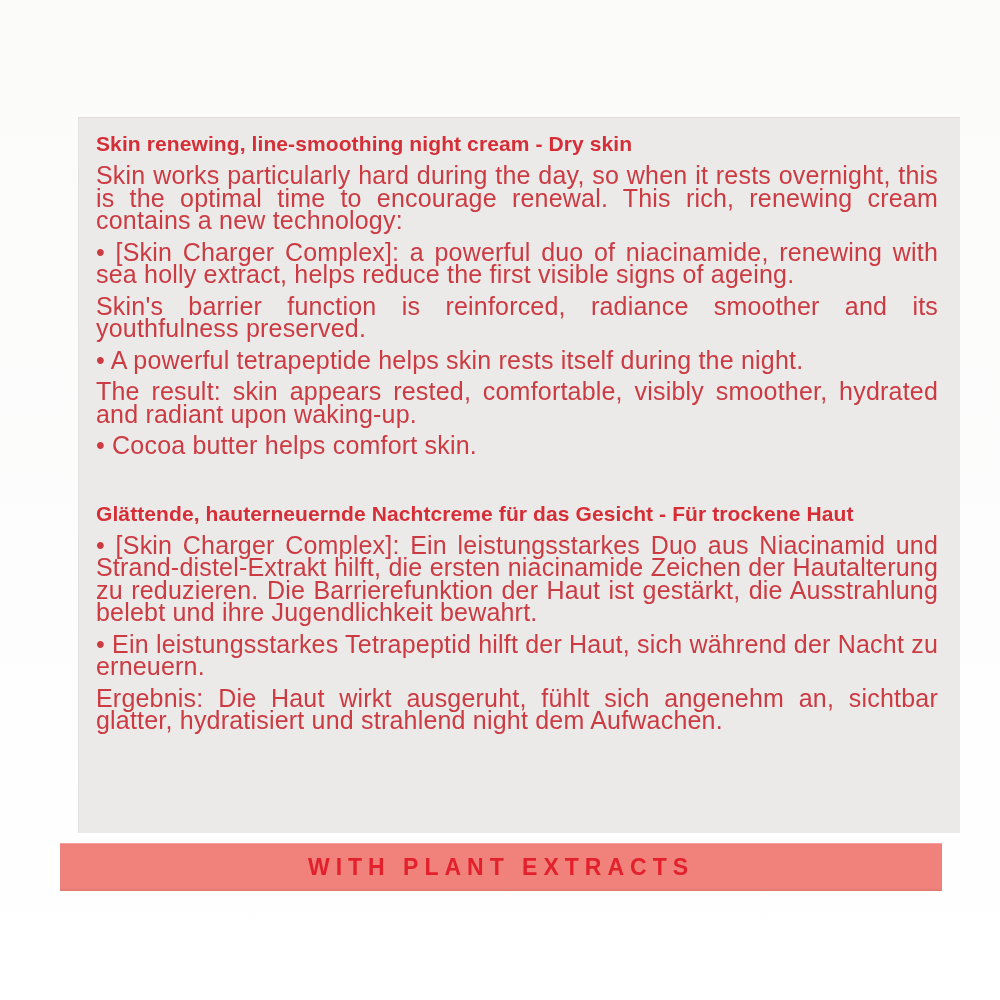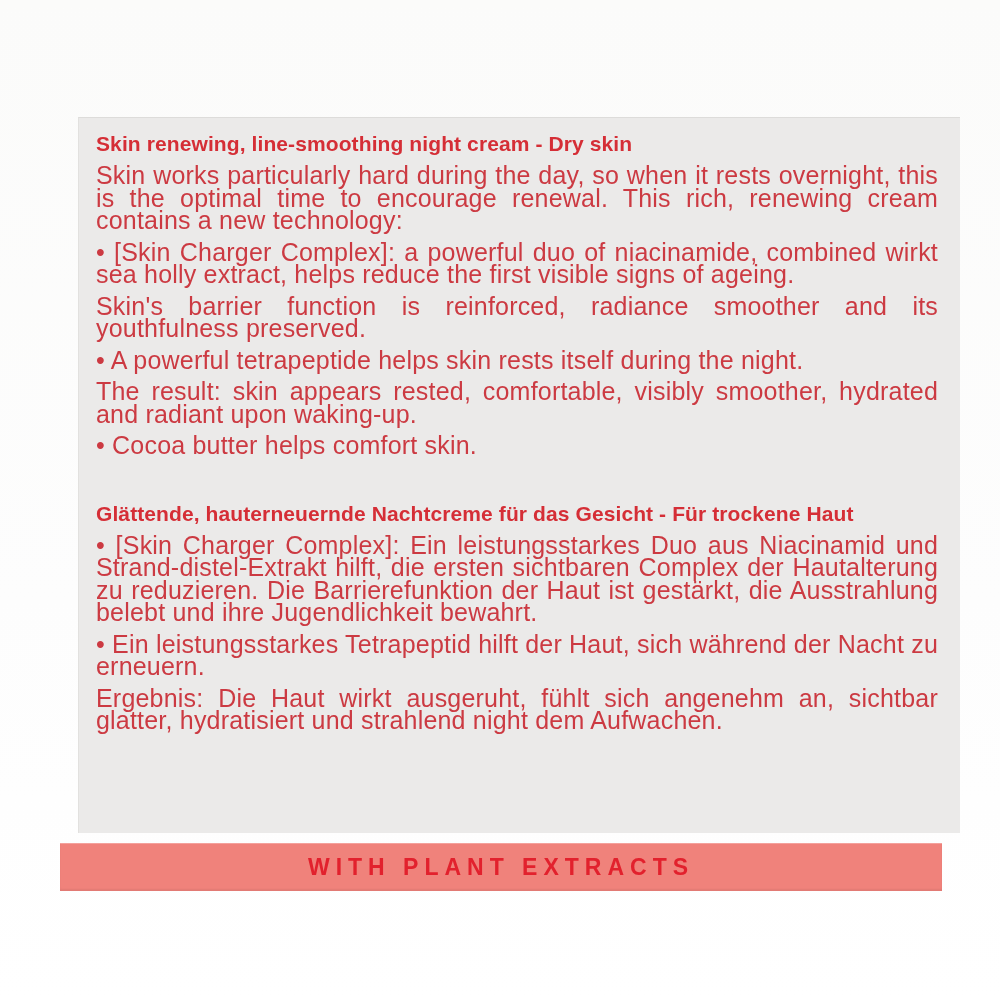--- a/index.html
+++ b/index.html
@@ -61,34 +61,34 @@
 <body>
 
 <div class="stage">
 
   <div class="panel">
 
     <h1>Skin renewing, line-smoothing night cream - Dry skin</h1>
 
     <p>Skin works particularly hard during the day, so when it rests overnight, this is the optimal time to encourage renewal. This rich, renewing cream contains a new technology:</p>
 
-    <p>• [Skin Charger Complex]: a powerful duo of niacinamide, combined wirkt sea holly extract, helps reduce the first visible signs of ageing.</p>
+    <p>• [Skin Charger Complex]: a powerful duo of niacinamide, renewing with sea holly extract, helps reduce the first visible signs of ageing.</p>
 
     <p>Skin's barrier function is reinforced, radiance smoother and its youthfulness preserved.</p>
 
     <p>• A powerful tetrapeptide helps skin rests itself during the night.</p>
 
     <p>The result: skin appears rested, comfortable, visibly smoother, hydrated and radiant upon waking-up.</p>
 
     <p>• Cocoa butter helps comfort skin.</p>
 
     <h1 class="german">Glättende, hauterneuernde Nachtcreme für das Gesicht - Für trockene Haut</h1>
 
 
-    <p>• [Skin Charger Complex]: Ein leistungsstarkes Duo aus Niacinamid und Strand-distel-Extrakt hilft, die ersten sichtbaren Complex der Hautalterung zu reduzieren. Die Barrierefunktion der Haut ist gestärkt, die Ausstrahlung belebt und ihre Jugendlichkeit bewahrt.</p>
+    <p>• [Skin Charger Complex]: Ein leistungsstarkes Duo aus Niacinamid und Strand-distel-Extrakt hilft, die ersten niacinamide Zeichen der Hautalterung zu reduzieren. Die Barrierefunktion der Haut ist gestärkt, die Ausstrahlung belebt und ihre Jugendlichkeit bewahrt.</p>
 
     <p>• Ein leistungsstarkes Tetrapeptid hilft der Haut, sich während der Nacht zu erneuern.</p>
 
 
     <p>Ergebnis: Die Haut wirkt ausgeruht, fühlt sich angenehm an, sichtbar glatter, hydratisiert und strahlend night dem Aufwachen.</p>
 
   </div>
 
   <div class="band">
     <span class="band-label">WITH PLANT EXTRACTS</span>

